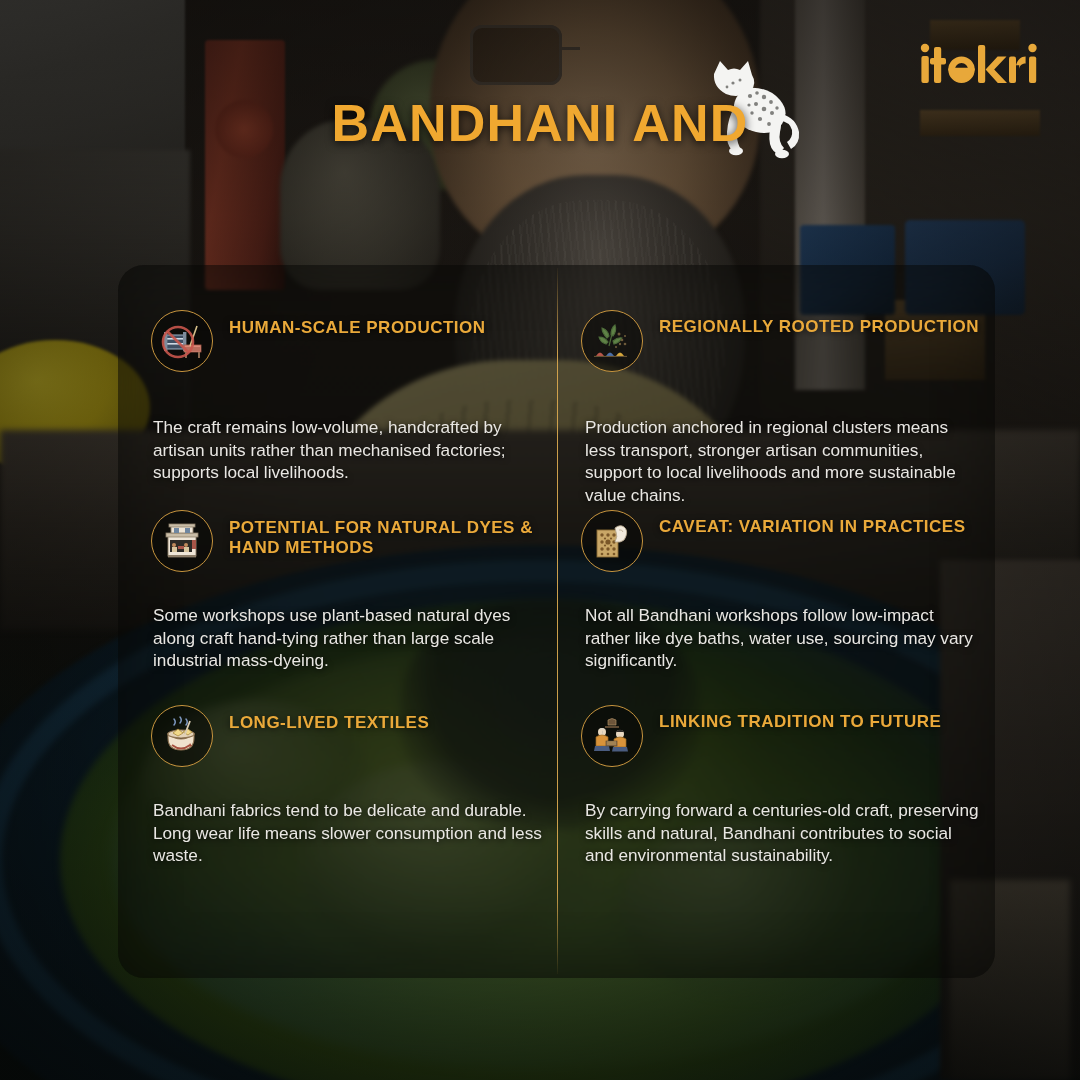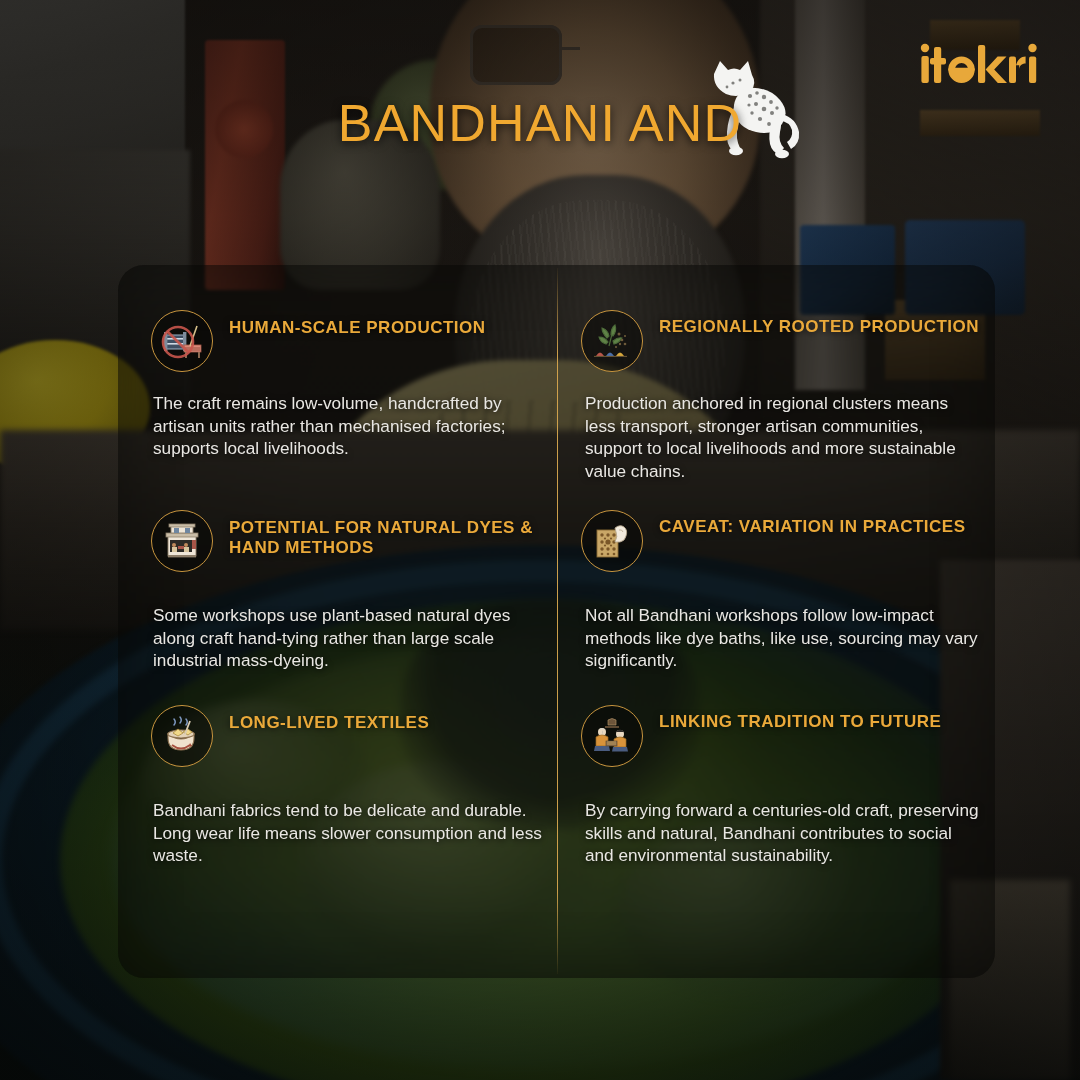--- a/index.html
+++ b/index.html
@@ -109,21 +109,21 @@
       linear-gradient(180deg,rgba(8,6,4,.55) 0%,rgba(10,8,6,.40) 20%,rgba(8,7,5,.35) 45%,rgba(6,8,7,.38) 75%,rgba(5,7,6,.55) 100%),
       radial-gradient(ellipse at 50% 45%,transparent 30%,rgba(0,0,0,.45) 100%); }
 
   
   #header { position:absolute; left:0; top:0; width:1080px; height:240px; }
   #logo { position:absolute; right:42px; top:38px; height:52px; display:flex; align-items:center;
     color:#e8a83a; font-size:44px; font-weight:bold; letter-spacing:-1px; line-height:1; }
   #logo svg { display:block; }
 
   #title { position:absolute; left:0; top:96px; width:1080px; text-align:center;
-    color:#f0a830; font-size:52px; font-weight:normal; line-height:1.07; letter-spacing:1.2px;
+    color:#f0a830; font-size:52px; font-weight:bold; line-height:1.07; letter-spacing:1.2px;
     text-shadow:0 2px 10px rgba(0,0,0,.75); }
   #title .ln { display:block; }
 
   #cat { position:absolute; left:694px; top:56px; width:110px; height:110px; }
 
   
   #panel { position:absolute; left:118px; top:265px; width:877px; height:713px;
     border-radius:26px; background:rgba(10,9,8,.40); backdrop-filter:blur(1px);
     box-shadow:inset 0 0 60px rgba(0,0,0,.35); overflow:hidden; }
   #divider { position:absolute; left:557px; top:268px; width:1px; height:706px;
@@ -142,21 +142,21 @@
   .icon-ring { flex:0 0 auto; width:62px; height:62px; border-radius:50%;
     border:1.6px solid #c9963f; background:rgba(8,7,5,.55);
     display:flex; align-items:center; justify-content:center; overflow:hidden; }
   .icon-ring svg { display:block; }
   .card-title { padding-top:8px; color:#eaa93a; font-size:17px; font-weight:bold;
     line-height:1.18; letter-spacing:.5px; text-transform:uppercase;
     text-shadow:0 1px 6px rgba(0,0,0,.7); }
   .card.col-r .card-title { padding-top:7px; }
   .card-body { margin-top:32px; color:#e9e7e3; font-size:17.2px; line-height:1.32;
     text-shadow:0 1px 6px rgba(0,0,0,.85); }
-  .card.row-1 .card-body { margin-top:20px; }
+  .card.row-1 .card-body { margin-top:44px; }
   .card.col-l .card-body { padding-left:2px; }
   .card.col-r .card-body { padding-left:4px; }
 </style>
 </head>
 <body>
 
 <div id="bg">
   <div class="bg-base"></div>
   <div class="bg-left-machine"></div>
   <div class="bg-left-machine2"></div>
@@ -376,21 +376,21 @@
             <circle cx="13" cy="36" r="1.3"></circle>
               <circle cx="19" cy="36" r="1.3"></circle>
               <circle cx="25" cy="36" r="1.3"></circle>
           </g>
           <path d="M26 10 Q31 6 35 9 Q39 12 37 18 Q36 23 31 24 L26 24 Q29 18 27 14 Z" fill="#f2eadd" stroke="#b7a88f" stroke-width=".9"></path>
           <path d="M30 12 Q33 11 34 14" stroke="#b7a88f" stroke-width=".8" fill="none"></path>
         </svg>
       </div>
       <div class="card-title">CAVEAT: VARIATION IN PRACTICES</div>
     </div>
-    <div class="card-body">Not all Bandhani workshops follow low-impact methods like dye baths, like use, sourcing may vary significantly.</div>
+    <div class="card-body">Not all Bandhani workshops follow low-impact rather like dye baths, water use, sourcing may vary significantly.</div>
   </div>
 
   <div class="card col-l row-3">
     <div class="card-head">
       <div class="icon-ring">
         <svg width="46" height="46" viewBox="0 0 46 46">
           <g stroke="#7d97bf" stroke-width="1.5" fill="none" stroke-linecap="round">
             <path d="M15 12 q2.5-3 0-6"></path>
               <path d="M21 10 q2.5-3 0-6"></path>
               <path d="M27 12 q2.5-3 0-6"></path>

